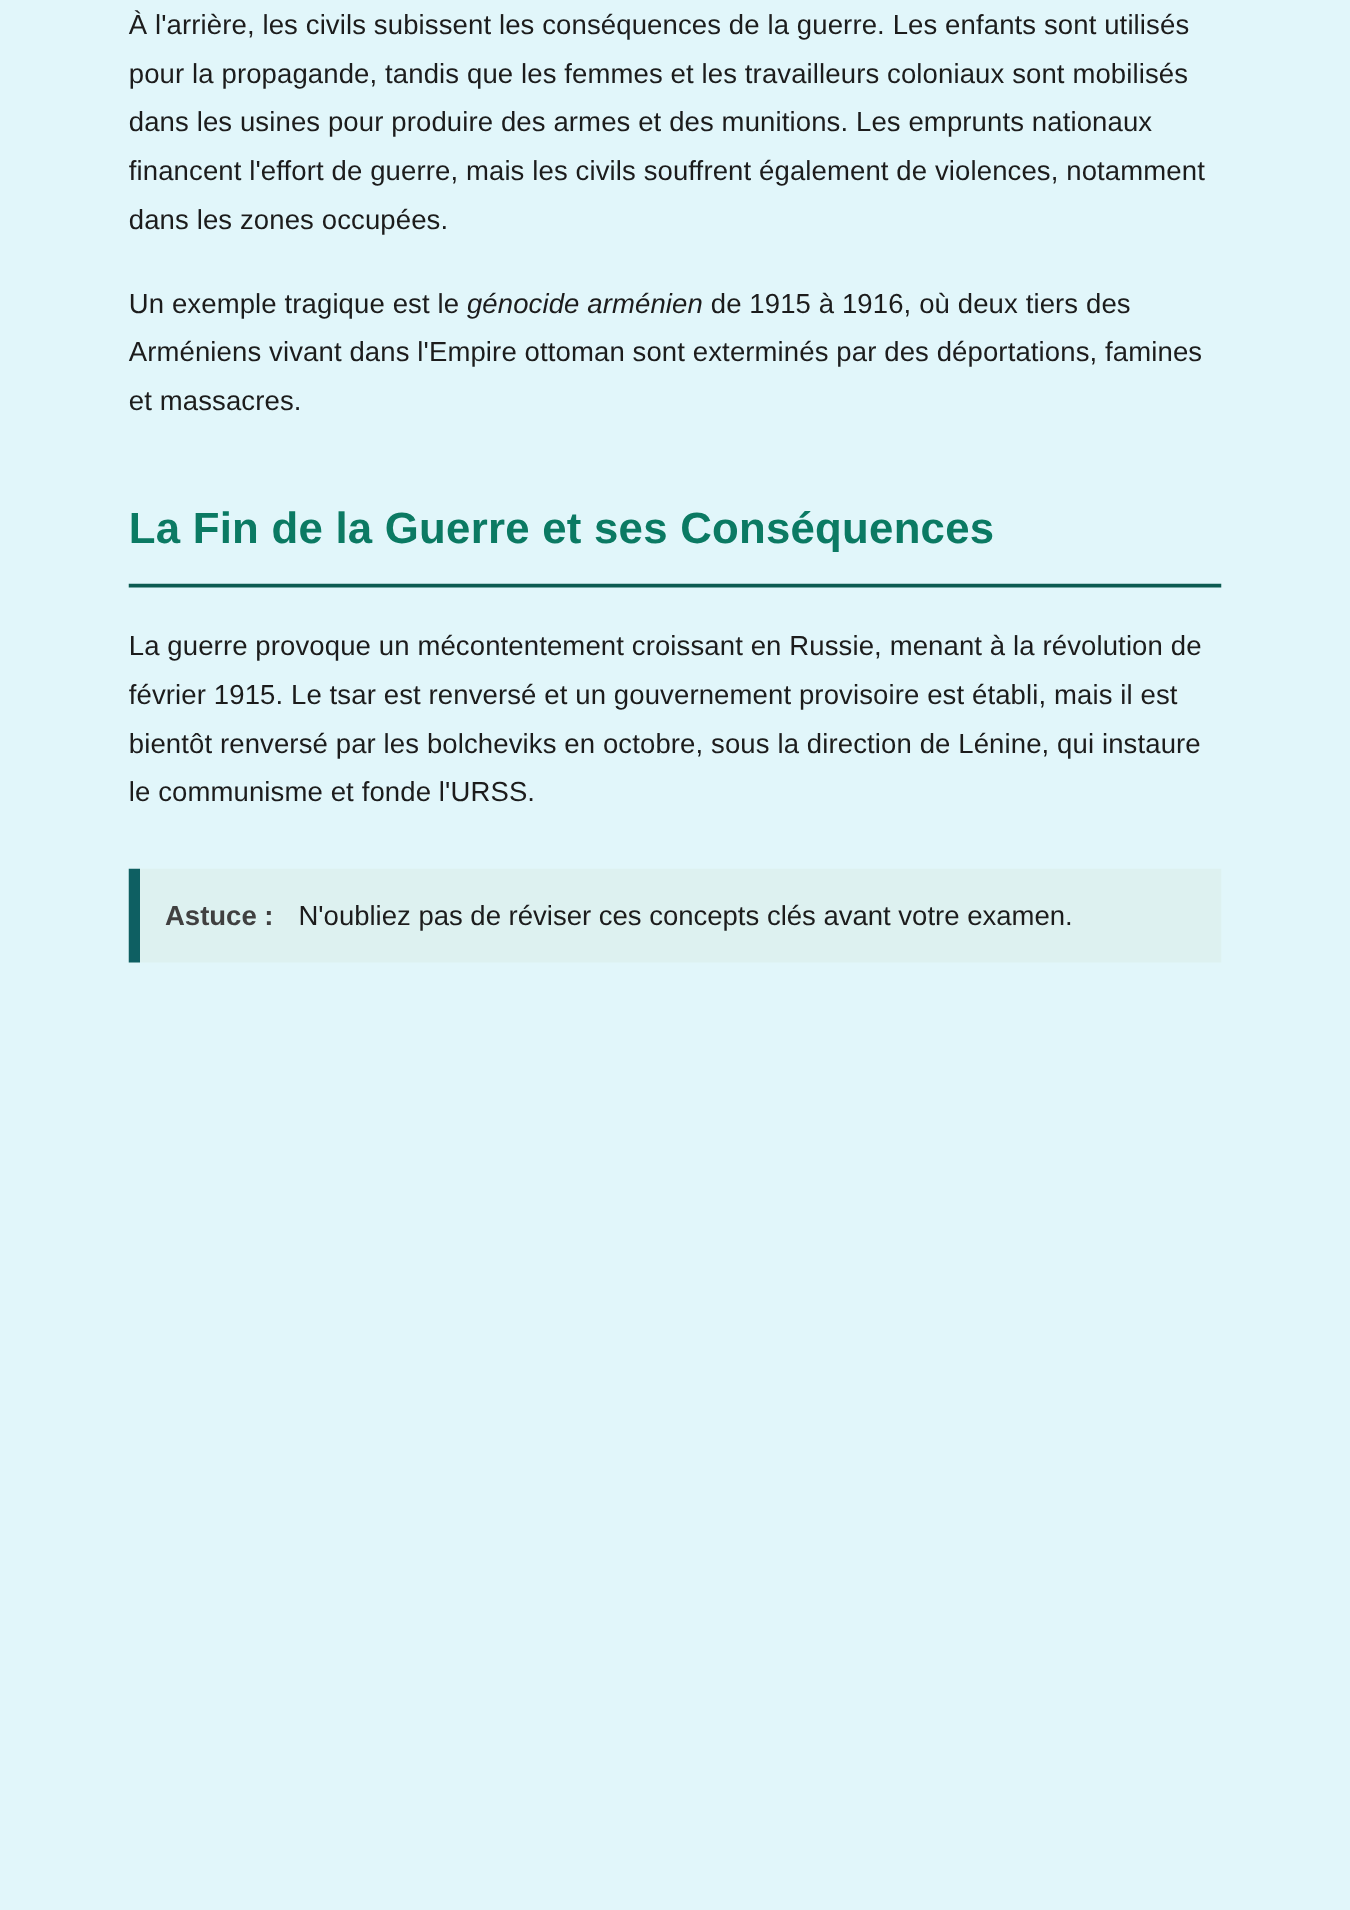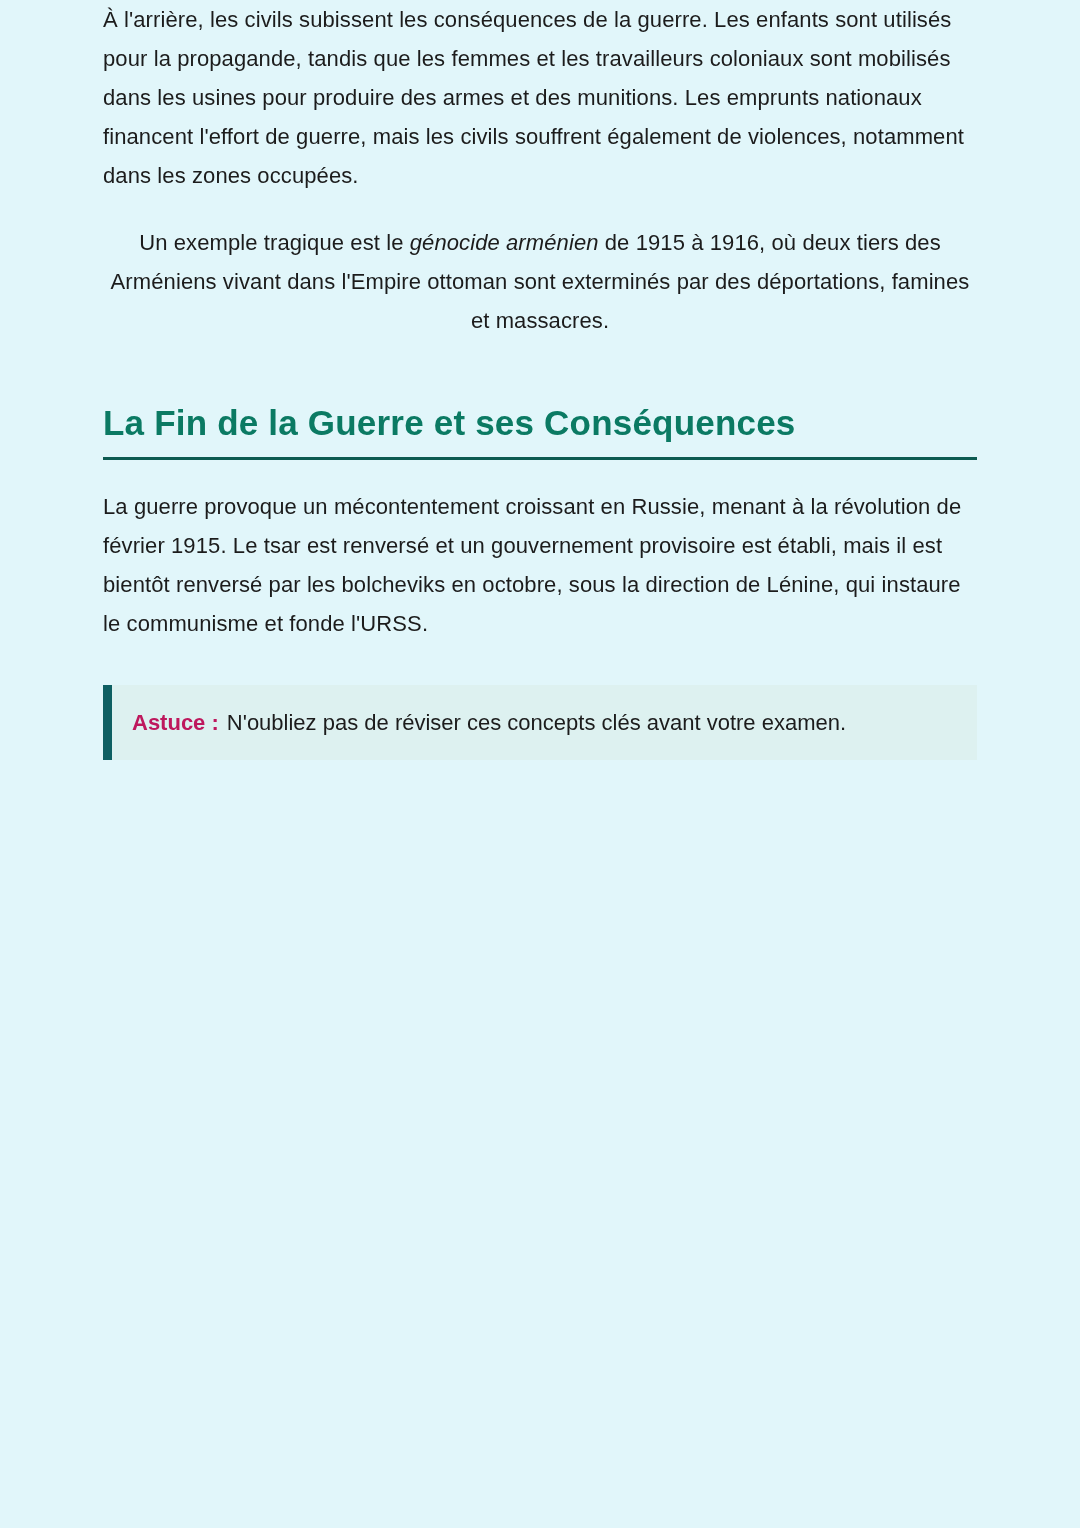--- a/index.html
+++ b/index.html
@@ -26,52 +26,52 @@
       width: 874px;
     }
     p.para {
       margin: 0;
       font-size: 22px;
       line-height: 39px;
       letter-spacing: 0.1px;
       color: #1c1c1c;
     }
     p.p1 { padding-top: 0px; }
-    p.p2 { margin-top: 28px; text-align: center; }
+    p.p2 { margin-top: 28px; }
     em.term {
       font-style: italic;
     }
     h2.section-title {
       margin: 0;
       margin-top: 61px;
       font-size: 35px;
       font-weight: bold;
       color: #0b7a63;
       line-height: 44px;
-      padding-bottom: 12px;
+      padding-bottom: 22px;
       border-bottom: 3px solid #0d5b51;
       letter-spacing: 0.2px;
     }
     p.p3 { margin-top: 27px; }
     .tip {
       margin-top: 42px;
       background: #ddf1f0;
       border-left: 9px solid #0e5f62;
       height: 75px;
       box-sizing: border-box;
       padding-left: 20px;
       display: flex;
       align-items: center;
       font-size: 22px;
       color: #1c1c1c;
     }
     .tip strong {
       font-weight: bold;
-      color: #be185d;
-      margin-right: 8px;
+      color: #404040;
+      margin-right: 20px;
     }
   </style>
 </head>
 <body>
 
 <div class="page">
   <div class="content">
 
     <p class="para p1">À l'arrière, les civils subissent les conséquences de la guerre. Les enfants sont utilisés pour la propagande, tandis que les femmes et les travailleurs coloniaux sont mobilisés dans les usines pour produire des armes et des munitions. Les emprunts nationaux financent l'effort de guerre, mais les civils souffrent également de violences, notamment dans les zones occupées.</p>
 

